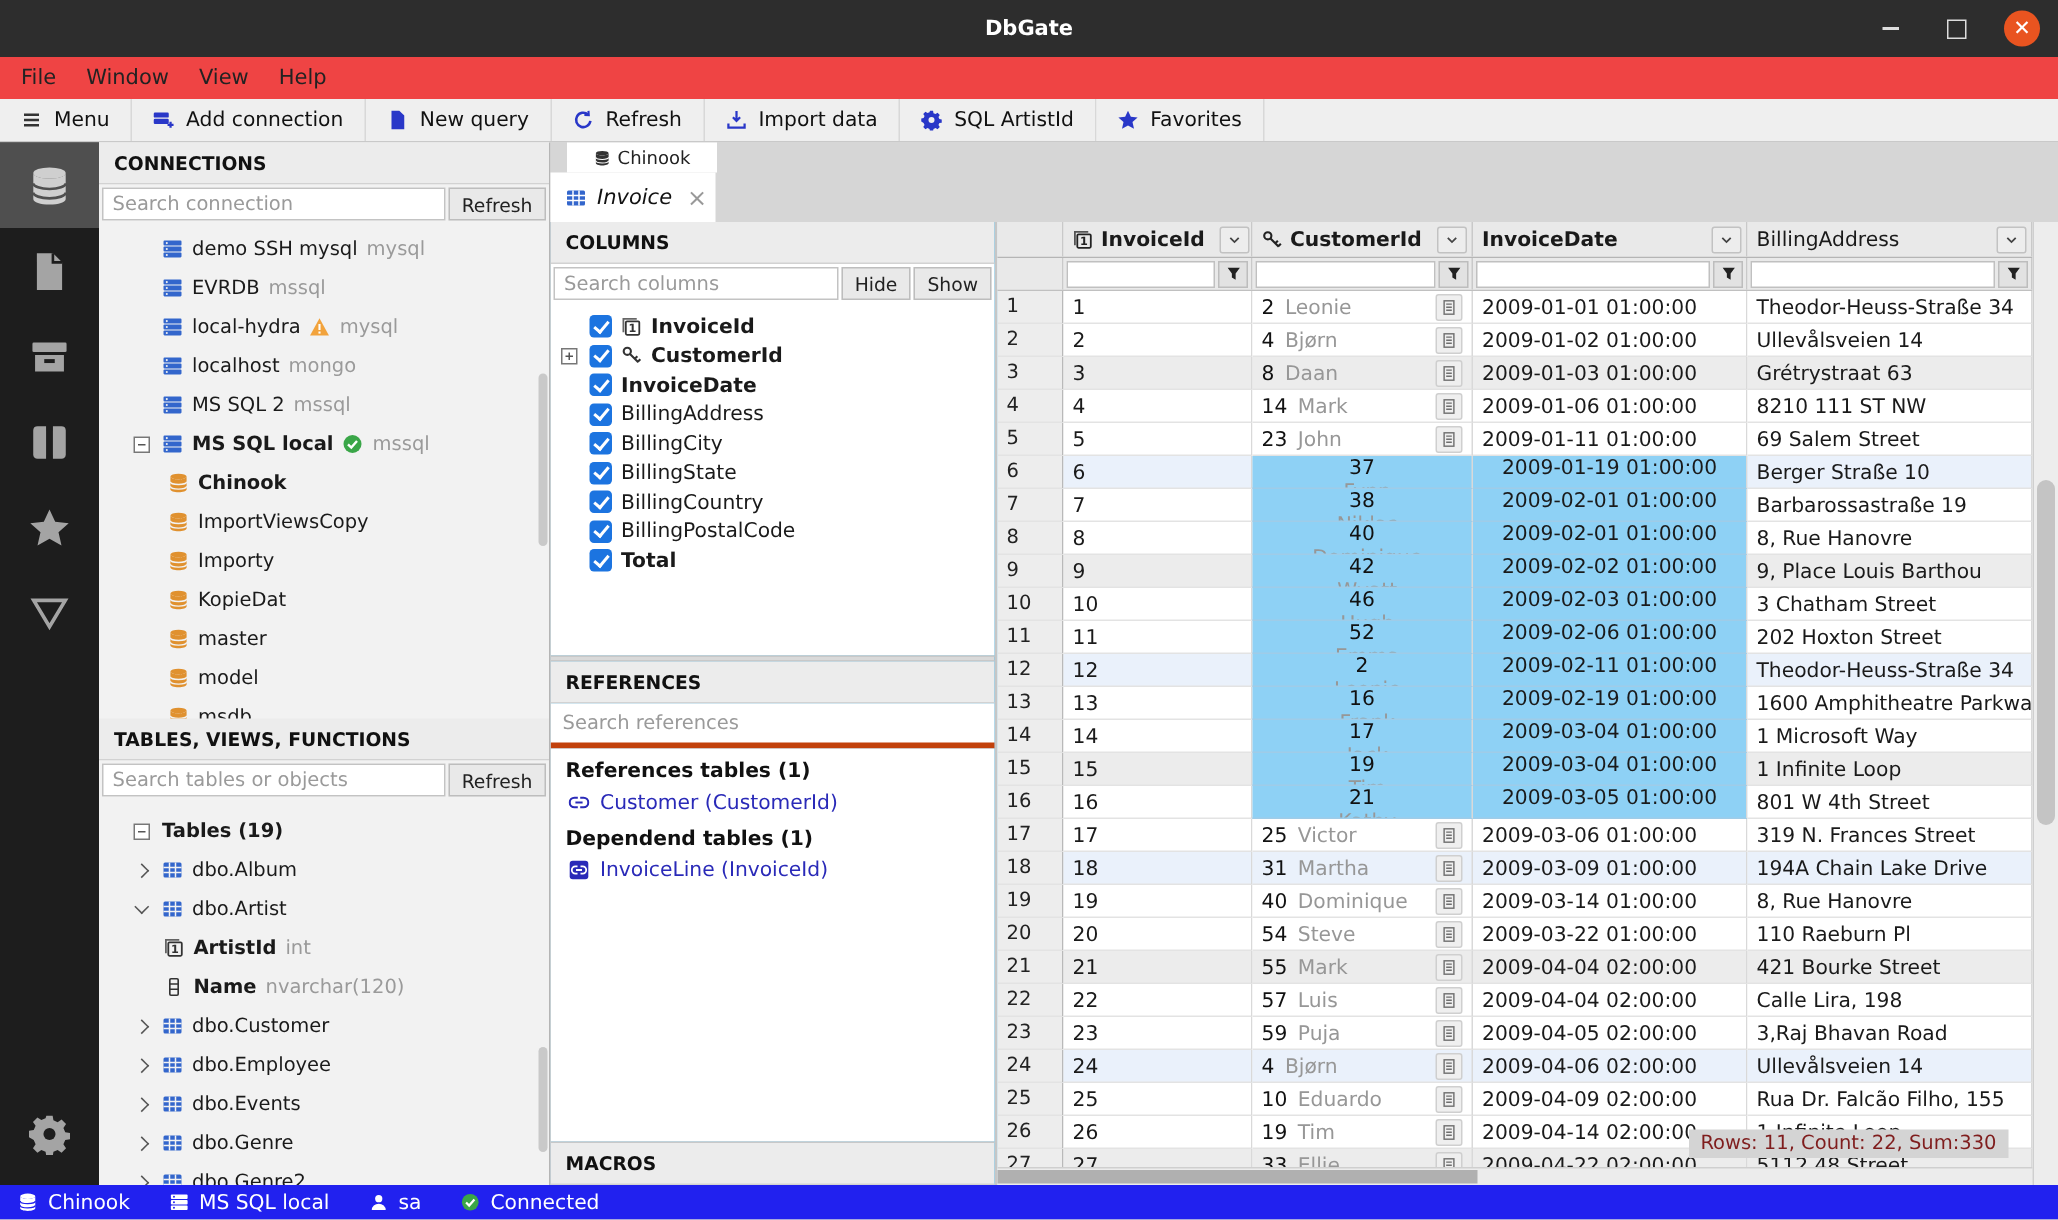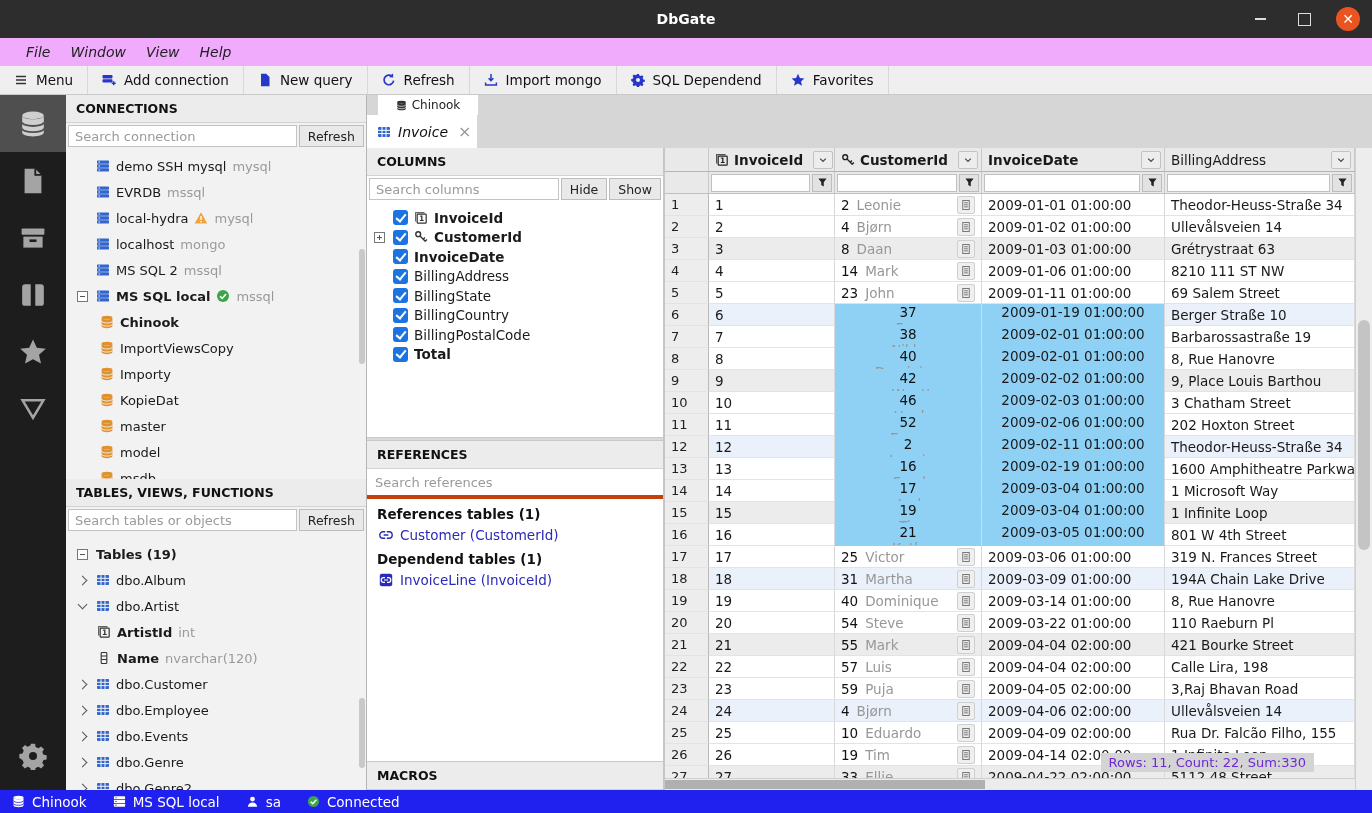--- a/index.html
+++ b/index.html
@@ -10,21 +10,21 @@
 
 #titlebar{height:38px;background:#2d2d2d;display:flex;align-items:center;justify-content:center;position:relative;flex:none;}
 .win-title{color:#fff;font-weight:bold;font-size:14px;}
 .win-controls{position:absolute;right:12px;top:0;height:100%;display:flex;align-items:center;gap:20px;}
 .wc{width:24px;height:24px;display:flex;align-items:center;justify-content:center;}
 .wc.min::after{content:"";width:11px;height:2px;background:#ddd;}
 .wc.max::after{content:"";width:11px;height:11px;border:1.5px solid #ddd;}
 .wc.close{background:#e95420;border-radius:50%;color:#fff;font-size:14px;font-weight:bold;line-height:1;}
 
 
-#menubar{height:28px;background:#f0abfc;display:flex;align-items:center;padding-left:16px;flex:none;font-style:italic;}
+#menubar{height:28px;background:#ef4444;display:flex;align-items:center;padding-left:4px;flex:none;}
 .menu-item{padding:3px 10px;font-size:14px;color:#222;}
 
 
 #toolbar{height:29px;background:#efefef;display:flex;border-bottom:1px solid #c9c9c9;flex:none;}
 .tb-btn{display:flex;align-items:center;gap:8px;padding:0 14px;border:none;border-right:1px solid #d8d8d8;background:#efefef;font-family:inherit;font-size:13.5px;color:#111;}
 .icon{display:inline-flex;align-items:center;justify-content:center;flex:none;}
 .icon svg{width:14px;height:14px;display:block;}
 .icon.tbblue{color:#2937c8;}
 .icon.dark{color:#333;}
 .icon.blue{color:#3366cc;}
@@ -39,21 +39,21 @@
 .strip-btn.active{background:#4f4f4f;color:#cfcfcf;}
 .strip-btn.bottom{position:absolute;bottom:6px;left:0;}
 
 
 #leftpanel{width:301px;background:#f2f2f2;border-right:1px solid #b5b5b5;flex:none;display:flex;flex-direction:column;position:relative;}
 .panel-header{background:#ececec;border-bottom:1px solid #d2d2d2;padding:6px 10px;font-weight:bold;font-size:12.5px;color:#111;flex:none;}
 .search-row{display:flex;padding:2px;gap:2px;flex:none;background:#f2f2f2;}
 .search-row input{flex:1;height:22px;border:1px solid #c3c3c3;padding:0 6px;font-size:13px;font-family:inherit;color:#333;background:#fff;min-width:0;}
 .search-row input::placeholder{color:#9a9a9a;}
 .btn{height:22px;border:1px solid #bdbdbd;background:#e9e9e9;font-size:12.5px;padding:0 8px;font-family:inherit;color:#222;}
-.tree{overflow:hidden;position:relative;}
+.tree{overflow:hidden;position:relative;padding-left:12px;}
 #conn-tree{height:330px;flex:none;padding-top:4px;}
 #table-tree{flex:1;padding-top:8px;}
 .trow{height:26px;display:flex;align-items:center;padding-left:9px;gap:6px;font-size:13px;white-space:nowrap;}
 .trow .slot{width:15px;flex:none;display:flex;justify-content:center;}
 .trow.child{padding-left:34px;}
 .trow.colchild{padding-left:31px;}
 .engine,.type{color:#9a9a9a;font-size:13px;}
 .bold{font-weight:bold;}
 .chev{width:7px;height:7px;border-right:1.6px solid #555;border-bottom:1.6px solid #555;display:inline-block;}
 .chev.right{transform:rotate(-45deg);}
@@ -114,21 +114,21 @@
 .g-row>div.sel{background:#8ed1f5 !important;border-bottom-color:#9fcce8;flex-direction:column;}
 .cust-num{color:#111;}
 .cust-name{color:#979797;margin-left:7px;}
 .doc-btn{width:18px;height:18px;background:#efefef;border:1px solid #cfcfcf;border-radius:2px;display:flex;align-items:center;justify-content:center;flex:none;}
 .doc-btn svg{width:12px;height:12px;}
 .sel .doc-btn{background:#d9edf9;border-color:#a9cce0;}
 #grid-hscroll{position:absolute;left:0;right:0;bottom:0;height:12px;background:#ececec;border-top:1px solid #cfcfcf;}
 #grid-hscroll .thumb{position:absolute;left:0;top:1px;bottom:1px;width:320px;background:#b0b0b0;}
 #grid-vscroll{width:17px;background:#ededed;border-left:1px solid #cfcfcf;flex:none;position:relative;}
 #grid-vscroll .thumb{position:absolute;left:2px;right:2px;top:172px;height:230px;background:#c4c4c4;border-radius:7px;}
-#grid-tooltip{position:absolute;right:41px;bottom:18px;background:#d4d4d4;color:#6d28d9;font-size:13px;padding:2px 8px;z-index:5;}
+#grid-tooltip{position:absolute;right:16px;bottom:18px;background:#d4d4d4;color:#7f1d1d;font-size:13px;padding:2px 8px;z-index:5;}
 
 
 #statusbar{height:23px;background:#2121ef;display:flex;align-items:center;gap:26px;padding-left:12px;color:#fff;font-size:13.5px;flex:none;}
 .sb-item{display:flex;align-items:center;gap:7px;}
 .sb-item .icon{color:#fff;}
 .sb-item .icon svg{width:13px;height:13px;}
 </style>
 </head>
 <body>
 
@@ -184,30 +184,30 @@
         </span>
         <span class="tb-label">Refresh</span>
       </button>
       <button class="tb-btn">
         <span class="icon tbblue">
           <svg viewBox="0 0 14 14" fill="none" stroke="currentColor" stroke-width="1.5">
             <path d="M7 1v6.4M4.6 5.2L7 7.6l2.4-2.4"></path>
             <path d="M1.6 9.4V12h10.8V9.4"></path>
           </svg>
         </span>
-        <span class="tb-label">Import mongo</span>
+        <span class="tb-label">Import data</span>
       </button>
       <button class="tb-btn">
         <span class="icon tbblue">
           <svg viewBox="0 0 16 16" fill="currentColor">
             <path d="M6.8 1h2.4l.3 1.8 1.6.7 1.5-1 1.7 1.7-1 1.5.7 1.6 1.8.3v2.4l-1.8.3-.7 1.6 1 1.5-1.7 1.7-1.5-1-1.6.7-.3 1.8H6.8l-.3-1.8-1.6-.7-1.5 1-1.7-1.7 1-1.5-.7-1.6L.2 9.2V6.8L2 6.5l.7-1.6-1-1.5L3.4 1.7l1.5 1 1.6-.7z"></path>
             <circle cx="8" cy="8" r="2.3" fill="#efefef"></circle>
           </svg>
         </span>
-        <span class="tb-label">SQL Dependend</span>
+        <span class="tb-label">SQL ArtistId</span>
       </button>
       <button class="tb-btn">
         <span class="icon tbblue">
           <svg viewBox="0 0 14 14" fill="currentColor">
             <path d="M7 0.8l1.9 4.1 4.5.5-3.4 3 1 4.4L7 10.6l-4 2.2 1-4.4-3.4-3 4.5-.5z"></path>
           </svg>
         </span>
         <span class="tb-label">Favorites</span>
       </button>
     </div>
@@ -642,20 +642,25 @@
                   <span class="lbl bold">InvoiceDate</span>
                 </div>
                 <div class="crow">
                   <span class="exp-slot"></span>
                   <span class="cbx"></span>
                   <span class="lbl">BillingAddress</span>
                 </div>
                 <div class="crow">
                   <span class="exp-slot"></span>
                   <span class="cbx"></span>
+                  <span class="lbl">BillingCity</span>
+                </div>
+                <div class="crow">
+                  <span class="exp-slot"></span>
+                  <span class="cbx"></span>
                   <span class="lbl">BillingState</span>
                 </div>
                 <div class="crow">
                   <span class="exp-slot"></span>
                   <span class="cbx"></span>
                   <span class="lbl">BillingCountry</span>
                 </div>
                 <div class="crow">
                   <span class="exp-slot"></span>
                   <span class="cbx"></span>

